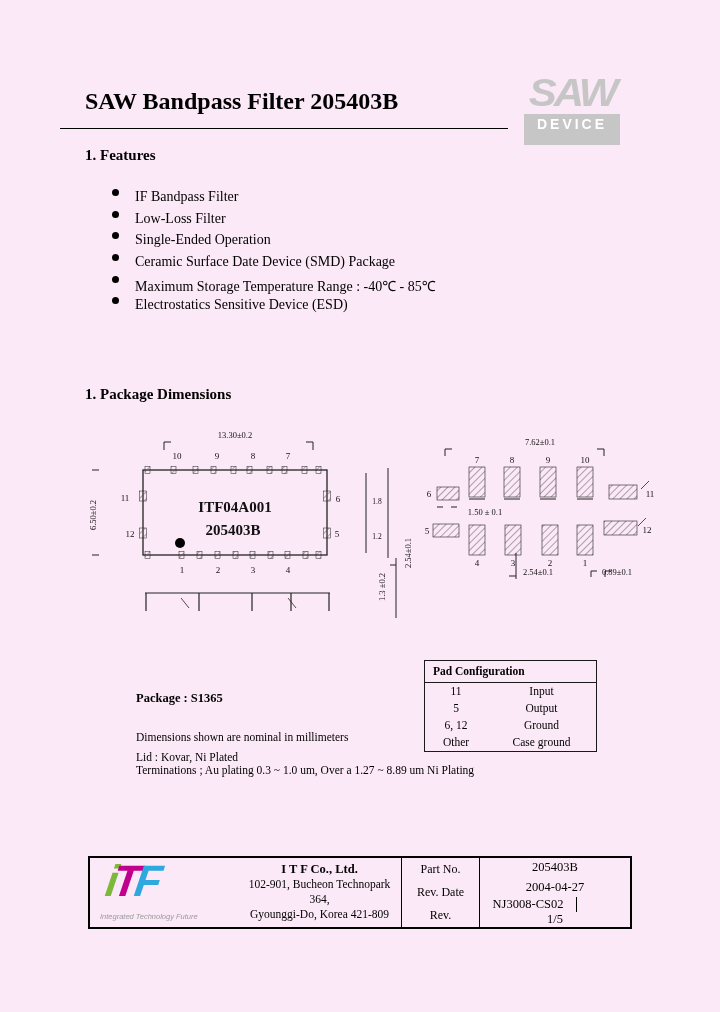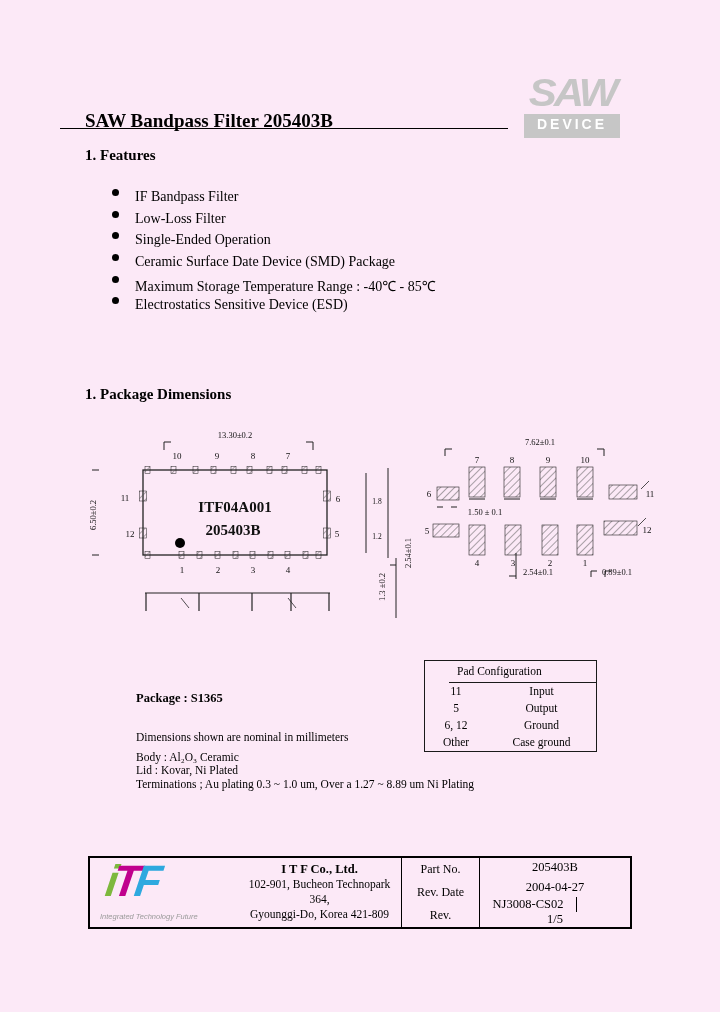--- a/index.html
+++ b/index.html
@@ -5,30 +5,30 @@
   html,body { margin:0; padding:0; }
   .page {
     position:relative; width:720px; height:1012px;
     background:#fce9f7; color:#000;
     font-family:"Liberation Serif", serif;
     overflow:hidden;
   }
   .abs { position:absolute; }
 
   
-  .doc-title { left:85px; top:88px; font-size:19px; font-weight:bold;margin-top:22px; }
+  .doc-title { left:85px; top:88px; font-size:24px; font-weight:bold; }
   .title-rule { left:60px; top:128px; width:448px; height:1px; background:#000; }
   .saw-logo { left:522px; top:74px; width:100px; text-align:center; }
   .saw-word {
     font-family:"Liberation Sans", sans-serif; font-weight:bold; font-style:italic;
     font-size:42px; line-height:0.92; color:#c6c6c6; letter-spacing:-3px;
     transform:scaleY(0.92); display:block;
   }
   .device-box {
-    margin-top:1px; width:96px; height:24px; margin-left:2px; background:#c6c6c6;
+    margin-top:1px; width:96px; height:31px; margin-left:2px; background:#c6c6c6;
     color:#fff; font-family:"Liberation Sans", sans-serif; font-weight:bold;
     font-size:14px; letter-spacing:3px; line-height:20px; text-align:center;
   }
 
   
   .sec-heading { font-size:15px; font-weight:bold; }
   .features-head { left:85px; top:147px; }
   .features-list { left:112px; top:189px; }
   .feat-row { display:flex; align-items:flex-start; height:21.7px; font-size:14px; }
   .bullet-dot { width:7px; height:7px; border-radius:50%; background:#000; margin-right:16px; flex:0 0 auto; }
@@ -39,21 +39,21 @@
   svg text { font-family:"Liberation Serif", serif; fill:#111; }
   .pin-t { font-size:9px; text-anchor:middle; }
   .dim-t { font-size:8.5px; text-anchor:middle; }
   .part-t { font-size:15px; font-weight:bold; text-anchor:middle; }
   .sml-t { font-size:7.5px; text-anchor:middle; }
 
   .pkg-label { left:136px; top:691px; font-size:12.5px; font-weight:bold; }
 
   
   .pad-table { left:424px; top:660px; width:173px; height:92px; border:1.5px solid #1a1a1a; font-size:11.5px; box-sizing:border-box; }
-  .pad-table .hd { height:21px; line-height:21px; padding-left:8px; font-weight:normal; border-bottom:1.5px solid #1a1a1a;margin-left:24px; }
+  .pad-table .hd { height:21px; line-height:21px; padding-left:8px; font-weight:bold; border-bottom:1.5px solid #1a1a1a; }
   .pad-row { display:grid; grid-template-columns:62px 1fr; height:17px; line-height:17px; }
   .pad-row span { text-align:center; }
 
   .notes { left:136px; top:731px; font-size:11.5px; }
   .notes .n0 { margin-bottom:6px; }
   .notes div { line-height:13.5px; }
 
   
   .footer { left:88px; top:856px; width:544px; height:73px; border:2px solid #000; box-sizing:border-box; display:flex; background:transparent; }
   .f-logo { width:148px; position:relative; }
@@ -267,21 +267,20 @@
         <span>Ground</span>
       </div>
     <div class="pad-row">
         <span>Other</span>
         <span>Case ground</span>
       </div>
   </div>
 
   <div class="abs notes">
     <div class="n0">Dimensions shown are nominal in millimeters</div>
-    <div>Body : Al₂O₃ Ceramic</div>
     <div>Lid : Kovar, Ni Plated</div>
     <div>Terminations ; Au plating 0.3 ~ 1.0 um, Over a 1.27 ~ 8.89 um Ni Plating</div>
   </div>
 
   <div class="abs footer">
     <div class="f-logo">
       <div class="itf-letters">
         <span class="l-i">i</span><span class="l-t">T</span><span class="l-f">F</span>
       </div>
       <div class="itf-tag">Integrated Technology Future</div>

